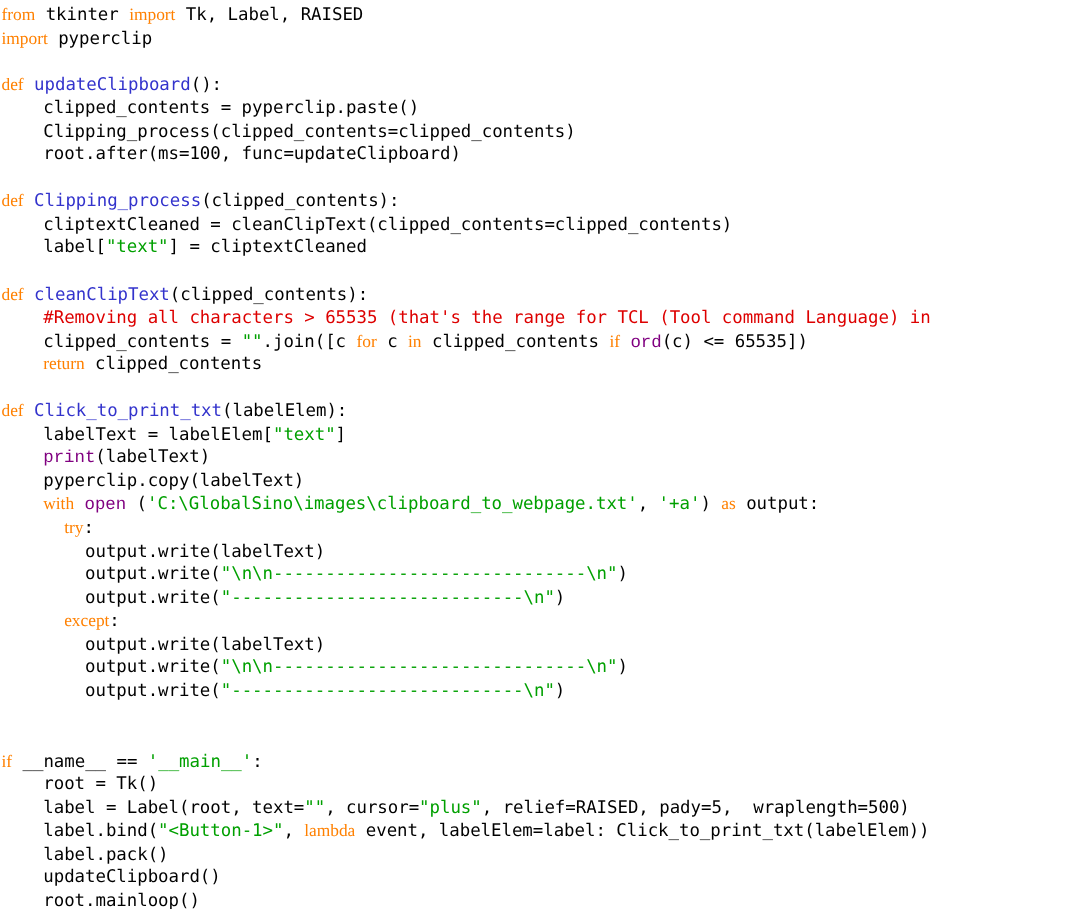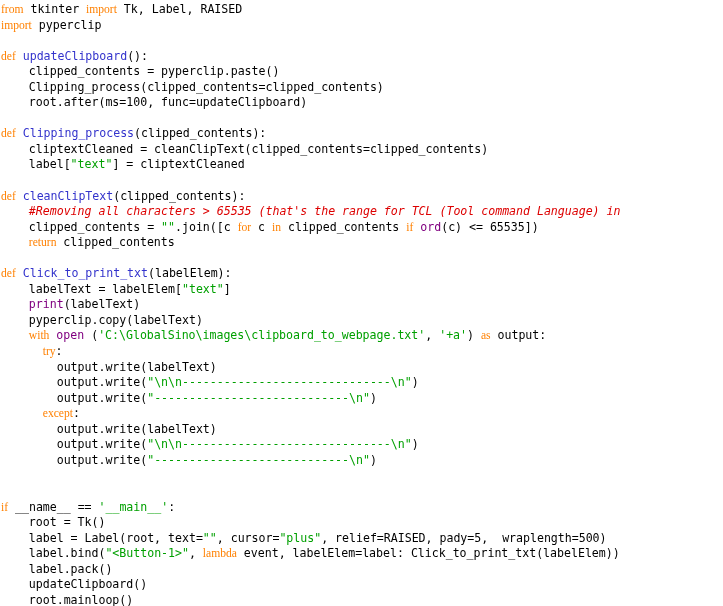--- a/index.html
+++ b/index.html
@@ -24,21 +24,21 @@
   }
   .ln {
     display: block;
     height: 15.55px;
     white-space: pre;
     overflow: hidden;
   }
   .tok { white-space: pre; }
   .kw   { color: #ff8000; font-family: Liberation Serif, serif; }   
   .fn   { color: #3333cc; }   
-  .bi   { color: #800080; }   
+  .bi   { color: #800080; font-family: Liberation Mono, monospace; }   
   .str  { color: #00a000; }   
-  .cmt  { color: #dd0000; font-style: italic; }   
+  .cmt  { color: #dd0000; }   
   .pl   { color: #000000; }   
 </style>
 </head>
 <body>
 
 <div id="code-listing"><span class="ln"><span class="tok kw">from</span><span class="tok pl"> tkinter </span><span class="tok kw">import</span><span class="tok pl"> Tk, Label, RAISED</span></span><span class="ln"><span class="tok kw">import</span><span class="tok pl"> pyperclip</span></span><span class="ln">&nbsp;</span><span class="ln"><span class="tok kw">def</span><span class="tok pl"> </span><span class="tok fn">updateClipboard</span><span class="tok pl">():</span></span><span class="ln"><span class="tok pl">    clipped_contents = pyperclip.paste()</span></span><span class="ln"><span class="tok pl">    Clipping_process(clipped_contents=clipped_contents)</span></span><span class="ln"><span class="tok pl">    root.after(ms=100, func=updateClipboard)</span></span><span class="ln">&nbsp;</span><span class="ln"><span class="tok kw">def</span><span class="tok pl"> </span><span class="tok fn">Clipping_process</span><span class="tok pl">(clipped_contents):</span></span><span class="ln"><span class="tok pl">    cliptextCleaned = cleanClipText(clipped_contents=clipped_contents)</span></span><span class="ln"><span class="tok pl">    label[</span><span class="tok str">"text"</span><span class="tok pl">] = cliptextCleaned</span></span><span class="ln">&nbsp;</span><span class="ln"><span class="tok kw">def</span><span class="tok pl"> </span><span class="tok fn">cleanClipText</span><span class="tok pl">(clipped_contents):</span></span><span class="ln"><span class="tok pl">    </span><span class="tok cmt">#Removing all characters &gt; 65535 (that's the range for TCL (Tool command Language) in</span></span><span class="ln"><span class="tok pl">    clipped_contents = </span><span class="tok str">""</span><span class="tok pl">.join([c </span><span class="tok kw">for</span><span class="tok pl"> c </span><span class="tok kw">in</span><span class="tok pl"> clipped_contents </span><span class="tok kw">if</span><span class="tok pl"> </span><span class="tok bi">ord</span><span class="tok pl">(c) &lt;= 65535])</span></span><span class="ln"><span class="tok pl">    </span><span class="tok kw">return</span><span class="tok pl"> clipped_contents</span></span><span class="ln">&nbsp;</span><span class="ln"><span class="tok kw">def</span><span class="tok pl"> </span><span class="tok fn">Click_to_print_txt</span><span class="tok pl">(labelElem):</span></span><span class="ln"><span class="tok pl">    labelText = labelElem[</span><span class="tok str">"text"</span><span class="tok pl">]</span></span><span class="ln"><span class="tok pl">    </span><span class="tok bi">print</span><span class="tok pl">(labelText)</span></span><span class="ln"><span class="tok pl">    pyperclip.copy(labelText)</span></span><span class="ln"><span class="tok pl">    </span><span class="tok kw">with</span><span class="tok pl"> </span><span class="tok bi">open</span><span class="tok pl"> (</span><span class="tok str">'C:\GlobalSino\images\clipboard_to_webpage.txt'</span><span class="tok pl">, </span><span class="tok str">'+a'</span><span class="tok pl">) </span><span class="tok kw">as</span><span class="tok pl"> output:</span></span><span class="ln"><span class="tok pl">      </span><span class="tok kw">try</span><span class="tok pl">:</span></span><span class="ln"><span class="tok pl">        output.write(labelText)</span></span><span class="ln"><span class="tok pl">        output.write(</span><span class="tok str">"\n\n------------------------------\n"</span><span class="tok pl">)</span></span><span class="ln"><span class="tok pl">        output.write(</span><span class="tok str">"----------------------------\n"</span><span class="tok pl">)</span></span><span class="ln"><span class="tok pl">      </span><span class="tok kw">except</span><span class="tok pl">:</span></span><span class="ln"><span class="tok pl">        output.write(labelText)</span></span><span class="ln"><span class="tok pl">        output.write(</span><span class="tok str">"\n\n------------------------------\n"</span><span class="tok pl">)</span></span><span class="ln"><span class="tok pl">        output.write(</span><span class="tok str">"----------------------------\n"</span><span class="tok pl">)</span></span><span class="ln">&nbsp;</span><span class="ln">&nbsp;</span><span class="ln"><span class="tok kw">if</span><span class="tok pl"> __name__ == </span><span class="tok str">'__main__'</span><span class="tok pl">:</span></span><span class="ln"><span class="tok pl">    root = Tk()</span></span><span class="ln"><span class="tok pl">    label = Label(root, text=</span><span class="tok str">""</span><span class="tok pl">, cursor=</span><span class="tok str">"plus"</span><span class="tok pl">, relief=RAISED, pady=5,  wraplength=500)</span></span><span class="ln"><span class="tok pl">    label.bind(</span><span class="tok str">"&lt;Button-1&gt;"</span><span class="tok pl">, </span><span class="tok kw">lambda</span><span class="tok pl"> event, labelElem=label: Click_to_print_txt(labelElem))</span></span><span class="ln"><span class="tok pl">    label.pack()</span></span><span class="ln"><span class="tok pl">    updateClipboard()</span></span><span class="ln"><span class="tok pl">    root.mainloop()</span></span></div>
 
 </body></html>

